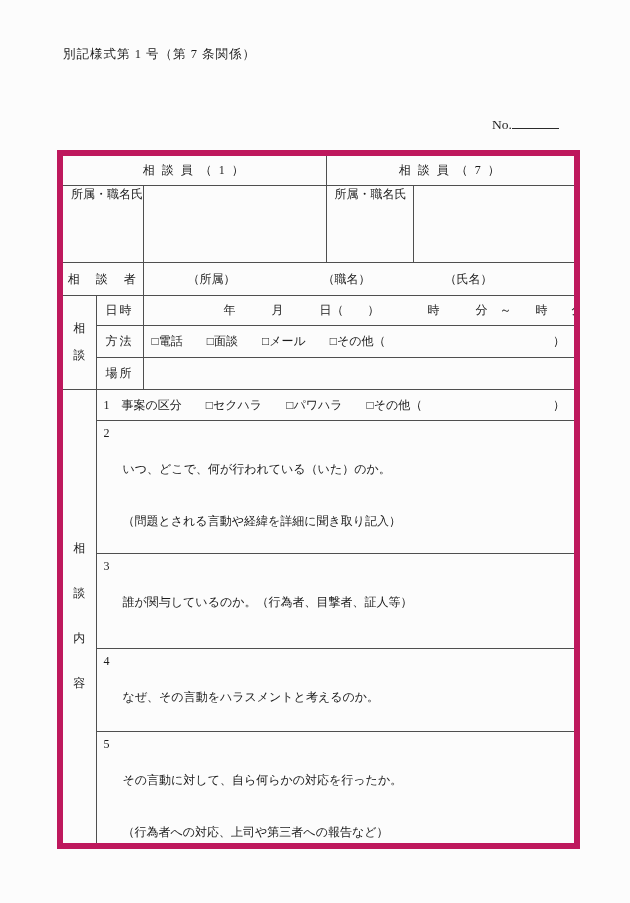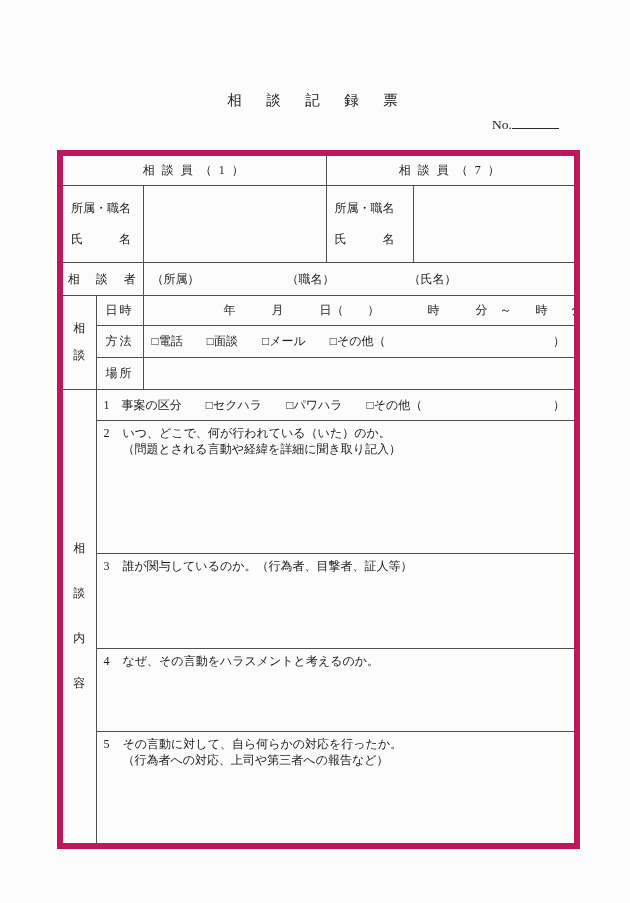--- a/index.html
+++ b/index.html
@@ -42,29 +42,30 @@
   td {
     border:1px solid #4f4f4f;
     font-size:12px; line-height:16px;
     vertical-align:middle;
     padding:0;
     overflow:hidden;
   }
   .center { text-align:center; letter-spacing:2px; }
   
   .lbl-2line {
-    display:flex; flex-direction:column; justify-content:space-evenly;
+    display:flex; flex-direction:row; justify-content:space-evenly;
     height:100%; padding-left:8px;
   }
   .lbl-2line > span { white-space:pre; }
   
   .fields-wrap { position:relative; height:100%; }
   .fields-wrap > span {
     position:absolute; top:50%; transform:translateY(-50%);
     white-space:pre;
+    margin-left:36px;
   }
   .f-affil { left:8px; } .f-pos { left:143px; } .f-name { left:265px; }
   
   .vstack {
     width:13px; margin:8px auto; text-align:center;
     word-break:break-all; white-space:normal;
   }
   .vstack.v2 { line-height:27px; }
   .vstack.v4 { line-height:45px; }
   
@@ -74,34 +75,34 @@
     display:flex; justify-content:space-between; align-items:center;
     padding:0 9px 0 8px; white-space:pre;
   }
   
   .sec {
     display:flex; align-items:flex-start;
     height:100%; padding:4px 8px 0 7px;
   }
   .sec .num { width:19px; flex:0 0 19px; }
   .sec .txt { flex:1; }
-  .sec .txt div { white-space:pre-wrap; }
+  .sec .txt div { white-space:pre-wrap;margin-top:36px; }
   .sec1-flex {
     display:flex; justify-content:space-between; align-items:center;
     height:100%; padding:0 9px 0 7px; white-space:pre;gap:12px;
   }
   td.empty-field { background:transparent; }
 </style>
 </head>
 <body>
 
 <div class="paper">
 
-
-  <div class="doc-title">相　談　記　録　票</div>
+  <div class="form-ref">別記様式第 1 号（第 7 条関係）</div>
+
 
   <div class="no-block">
     <span>No.</span><span class="no-line"></span>
   </div>
 
   <table class="form">
     <colgroup>
       <col style="width:36px">
         <col style="width:47px">
         <col style="width:183px">

